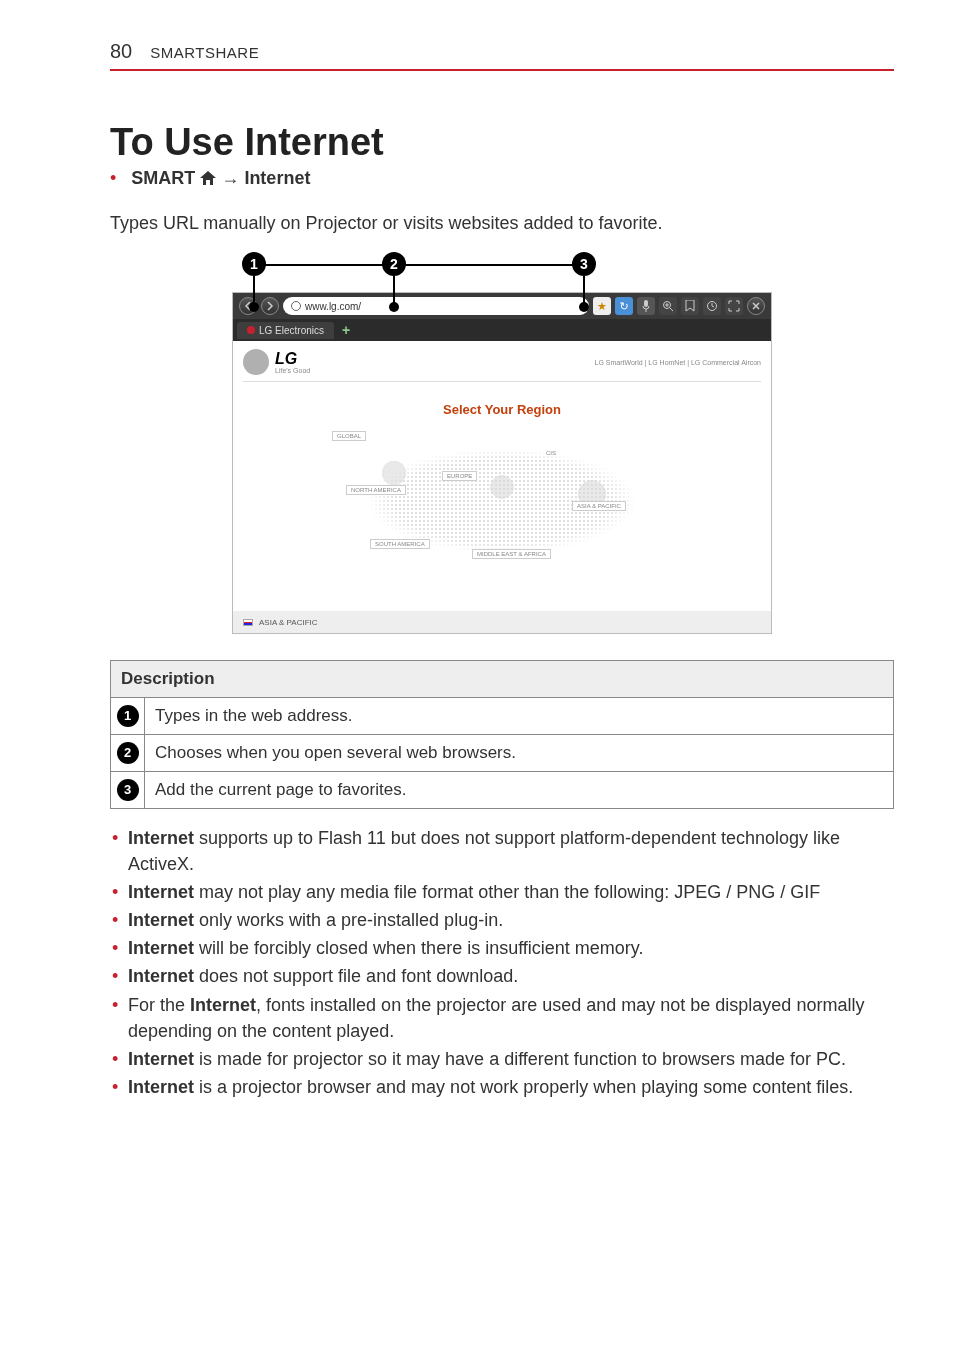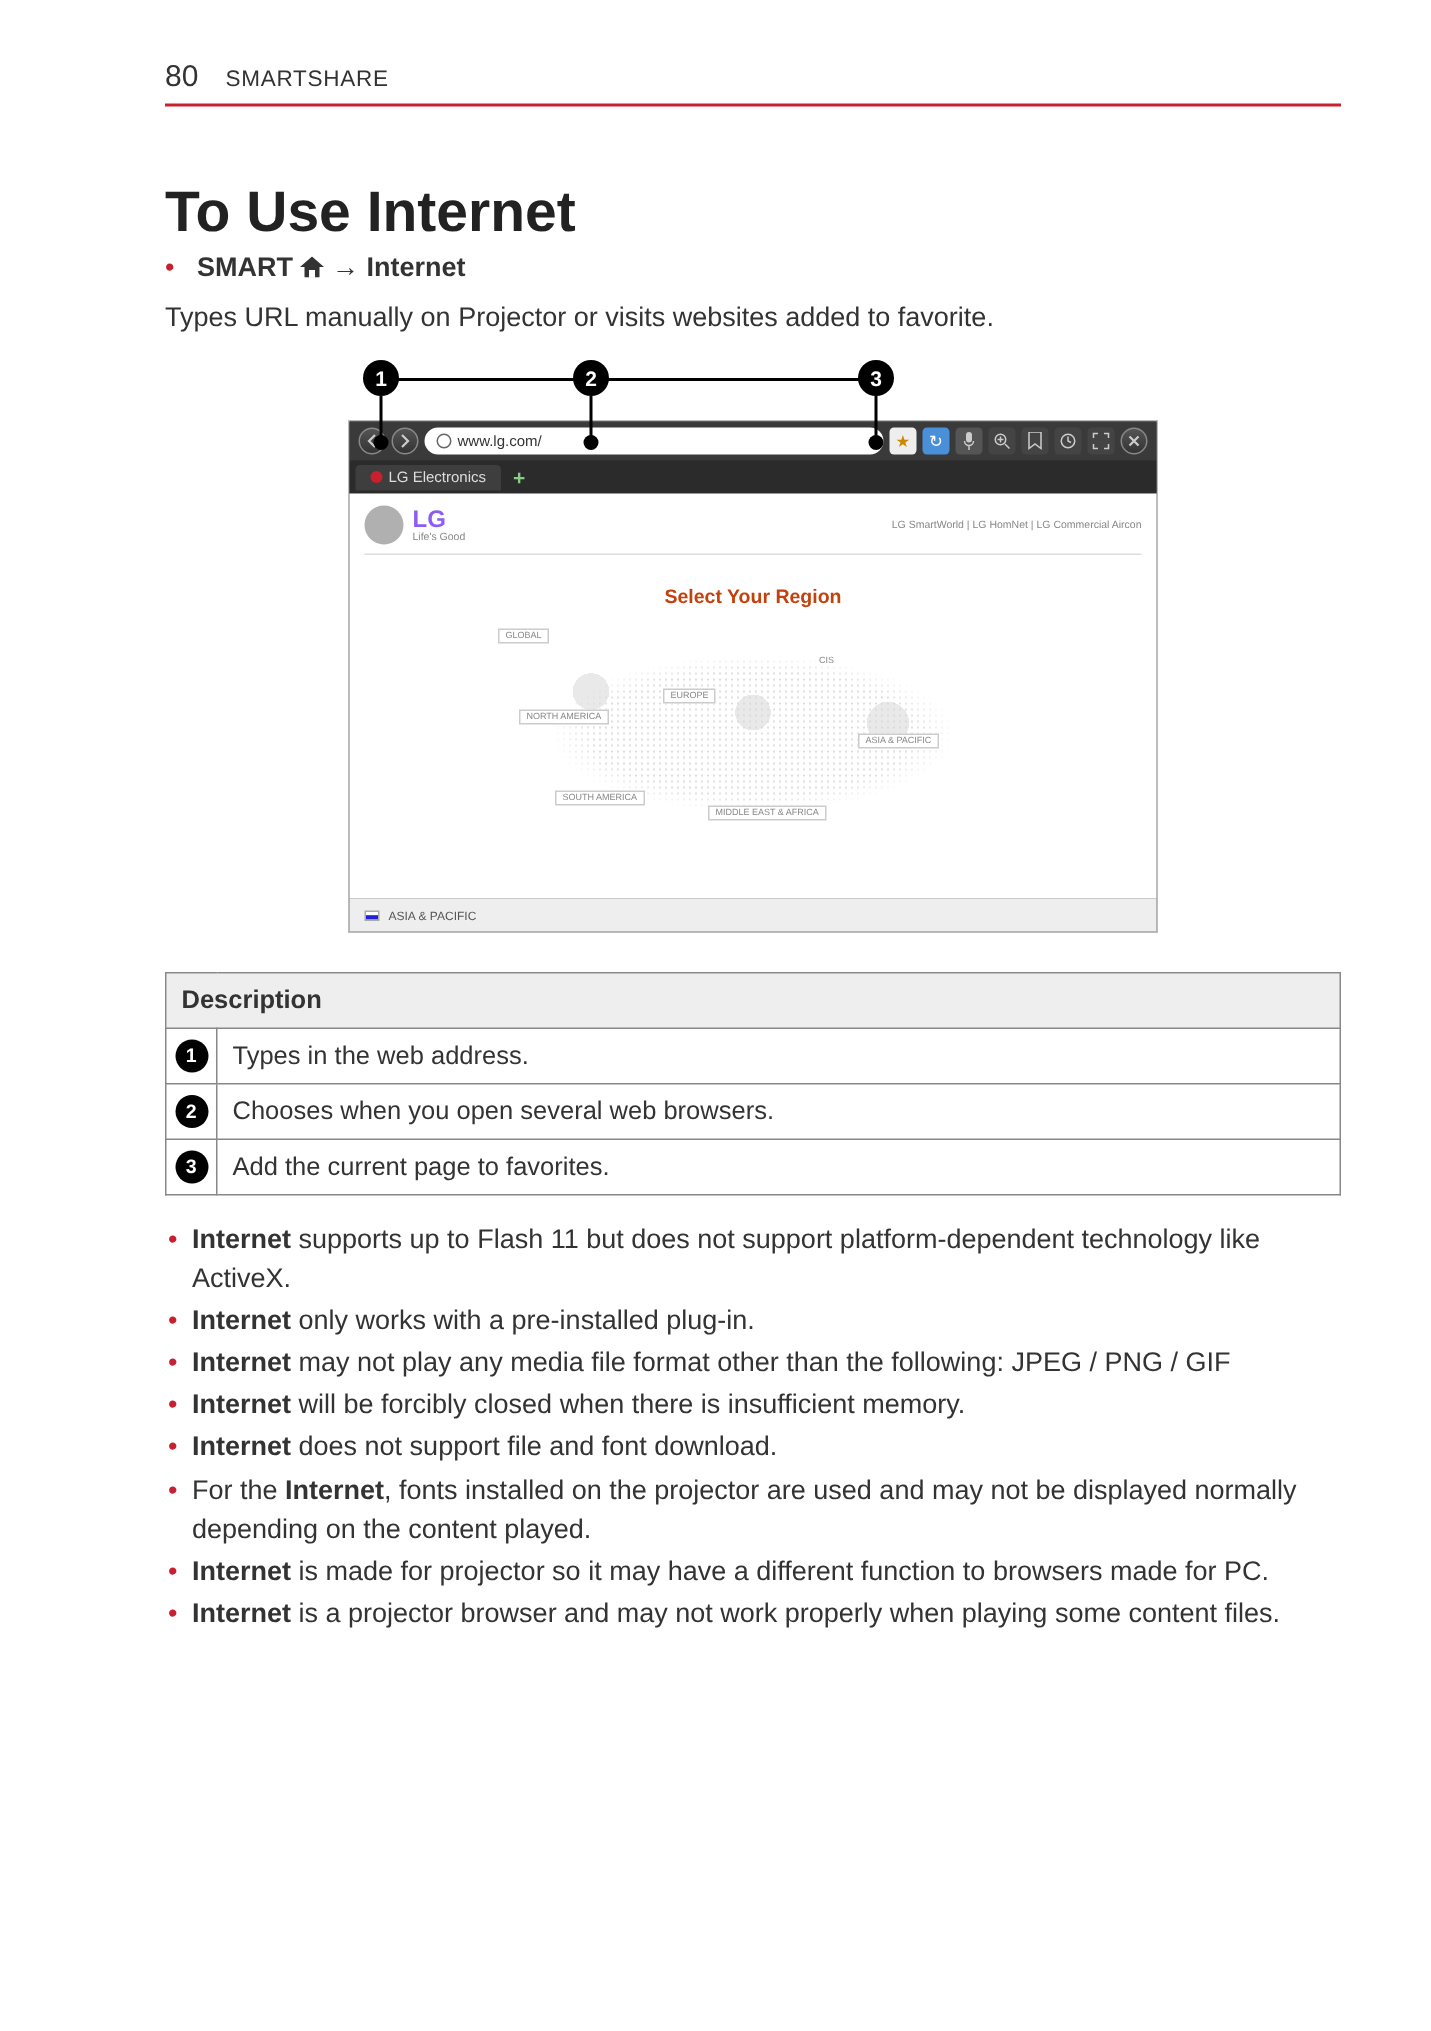--- a/index.html
+++ b/index.html
@@ -33,21 +33,21 @@
   }
   .h1 {
     font-size: 38px;
     font-weight: bold;
     color: #222;
     margin-bottom: 4px;
   }
   .nav-line {
     font-size: 18px;
     color: #333;
-    margin-bottom: 12px;
+    margin-bottom: 24px;
   }
   .nav-line .bold { font-weight: bold; }
   .home-icon {
     display: inline-block;
     width: 16px; height: 14px;
     position: relative;
     top: 1px;
   }
   .intro {
     font-size: 18px;
@@ -205,21 +205,21 @@
     display: flex;
     align-items: center;
     gap: 6px;
   }
   .lg-logo .face {
     width: 26px; height: 26px;
     border-radius: 50%;
     background: #b0b0b0;
     position: relative;
   }
-  .lg-logo .txt { font-size: 16px; font-weight: bold; color: #8b5cf6; line-height:1; }
+  .lg-logo .txt { font-size: 16px; font-weight: bold; color: #000000; line-height:1;font-style:italic; }
   .lg-logo .sub { font-size: 7px; color: #888; }
   .top-links { font-size: 7px; color: #888; }
   .region-title {
     text-align: center;
     color: #c2410c;
     font-size: 13px;
     font-weight: bold;
     margin-bottom: 14px;
   }
   .map-area {
@@ -465,21 +465,21 @@
     </tr>
     <tr>
       <td class="num-cell"><span class="num-badge">3</span></td>
       <td>Add the current page to favorites.</td>
     </tr>
   </tbody>
     </table>
 
   <ul class="notes">
     <li><span class="bold">Internet</span><span> supports up to Flash 11 but does not support platform-dependent technology like ActiveX.</span></li>
+    <li><span class="bold">Internet</span><span> may not play any media file format other than the following: JPEG / PNG / GIF</span></li>
     <li><span class="bold">Internet</span><span> only works with a pre-installed plug-in.</span></li>
-    <li><span class="bold">Internet</span><span> may not play any media file format other than the following: JPEG / PNG / GIF</span></li>
     <li><span class="bold">Internet</span><span> will be forcibly closed when there is insufficient memory.</span></li>
     <li><span class="bold">Internet</span><span> does not support file and font download.</span></li>
     <li><span>For the </span><span class="bold">Internet</span><span>, fonts installed on the projector are used and may not be displayed normally depending on the content played.</span></li>
     <li><span class="bold">Internet</span><span> is made for projector so it may have a different function to browsers made for PC.</span></li>
     <li><span class="bold">Internet</span><span> is a projector browser and may not work properly when playing some content files.</span></li>
   </ul>
 </div>
 
 </body></html>

